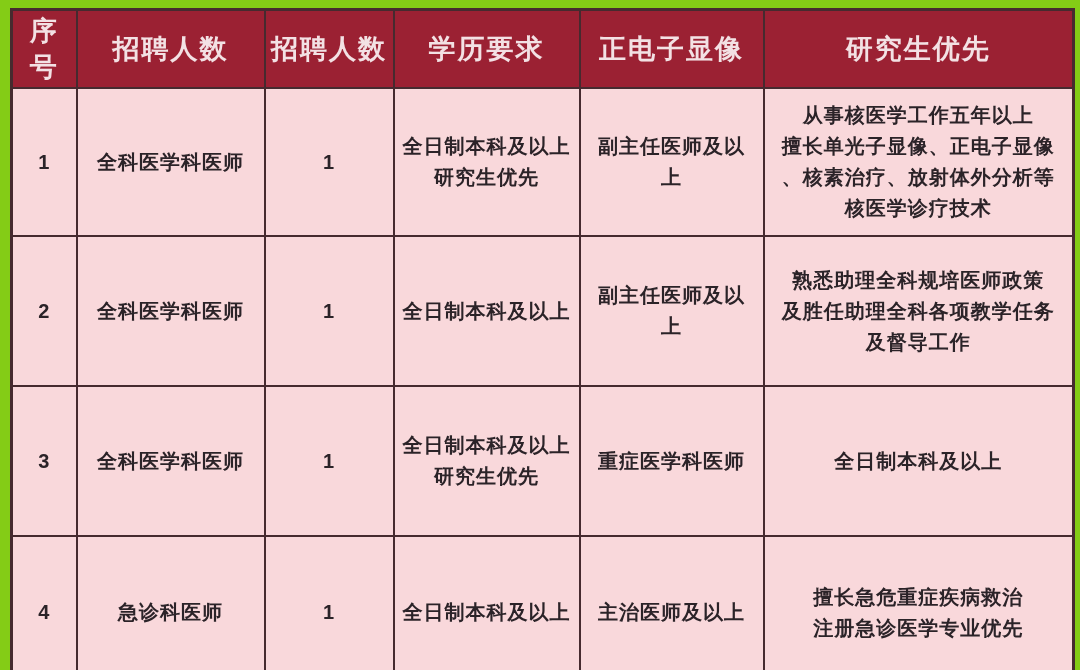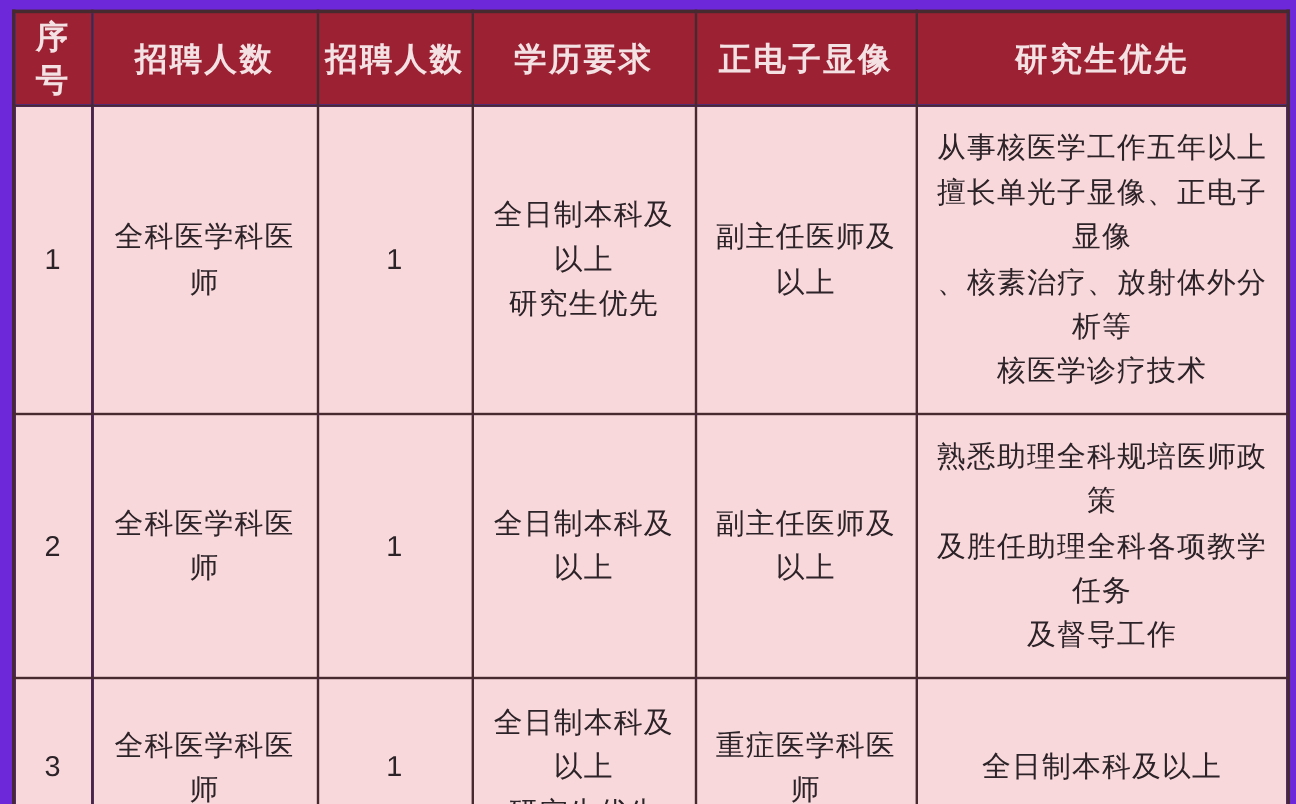--- a/index.html
+++ b/index.html
@@ -6,21 +6,21 @@
     margin: 0;
     padding: 0;
     background: #ffffff;
     width: 1080px;
     height: 670px;
     font-family: "Liberation Sans", sans-serif;
   }
   .page {
     width: 1080px;
     height: 670px;
-    background: #6d28d9;
+    background: #84cc16;
     box-sizing: border-box;
     padding: 8px 8px 8px 10px;
   }
   table.recruitment-table {
     border-collapse: collapse;
     table-layout: fixed;
     width: 1062px;
     border: 3px solid #462a2f;
   }
   .recruitment-table th,
@@ -37,25 +37,25 @@
     font-size: 27px;
     font-weight: bold;
     font-family: "Liberation Serif", serif;
     height: 47px;
     letter-spacing: 2px;
     padding: 2px 4px;
   }
   .recruitment-table td {
     background: #f9d8db;
     color: #2b2328;
-    font-size: 24px;
-    font-weight: normal;
+    font-size: 20px;
+    font-weight: bold;
     line-height: 1.55;
     white-space: pre-line;
-    padding: 16px 8px;
+    padding: 0 8px;
     letter-spacing: 1px;
   }
   
   col.c-serial       { width: 65px; }
   col.c-position     { width: 188px; }
   col.c-headcount    { width: 129px; }
   col.c-education    { width: 186px; }
   col.c-title        { width: 184px; }
   col.c-requirements { width: 310px; }
   

